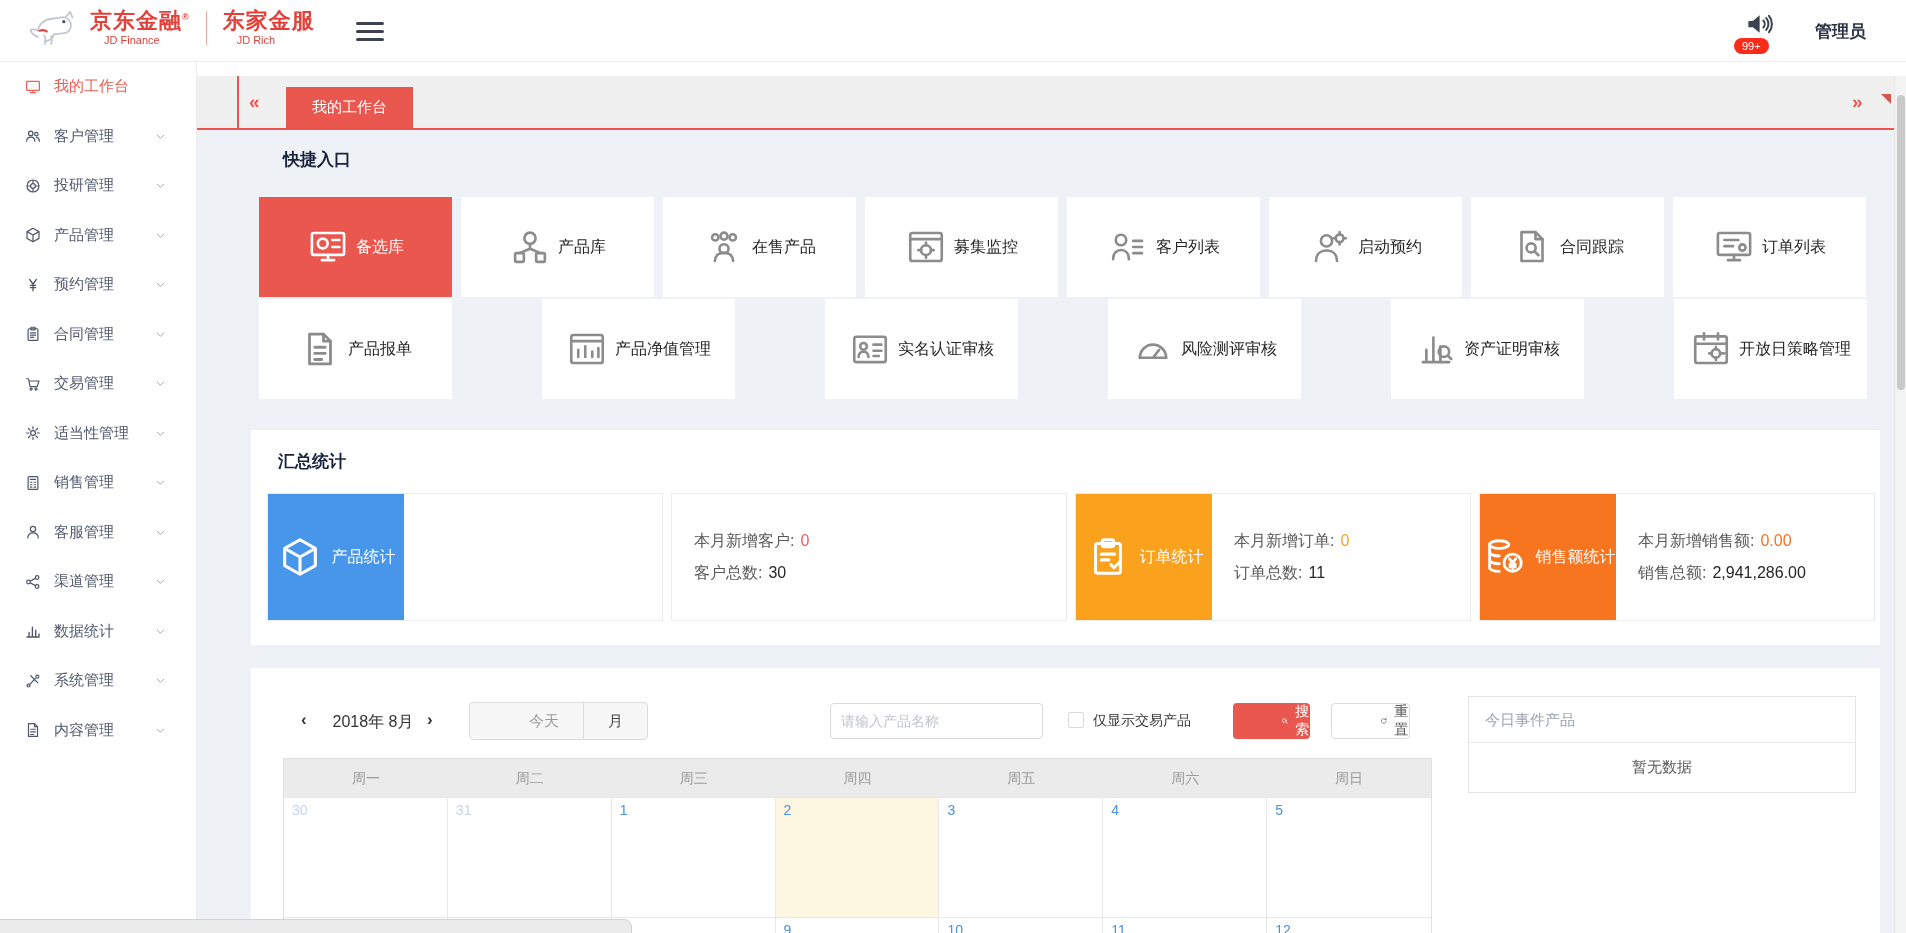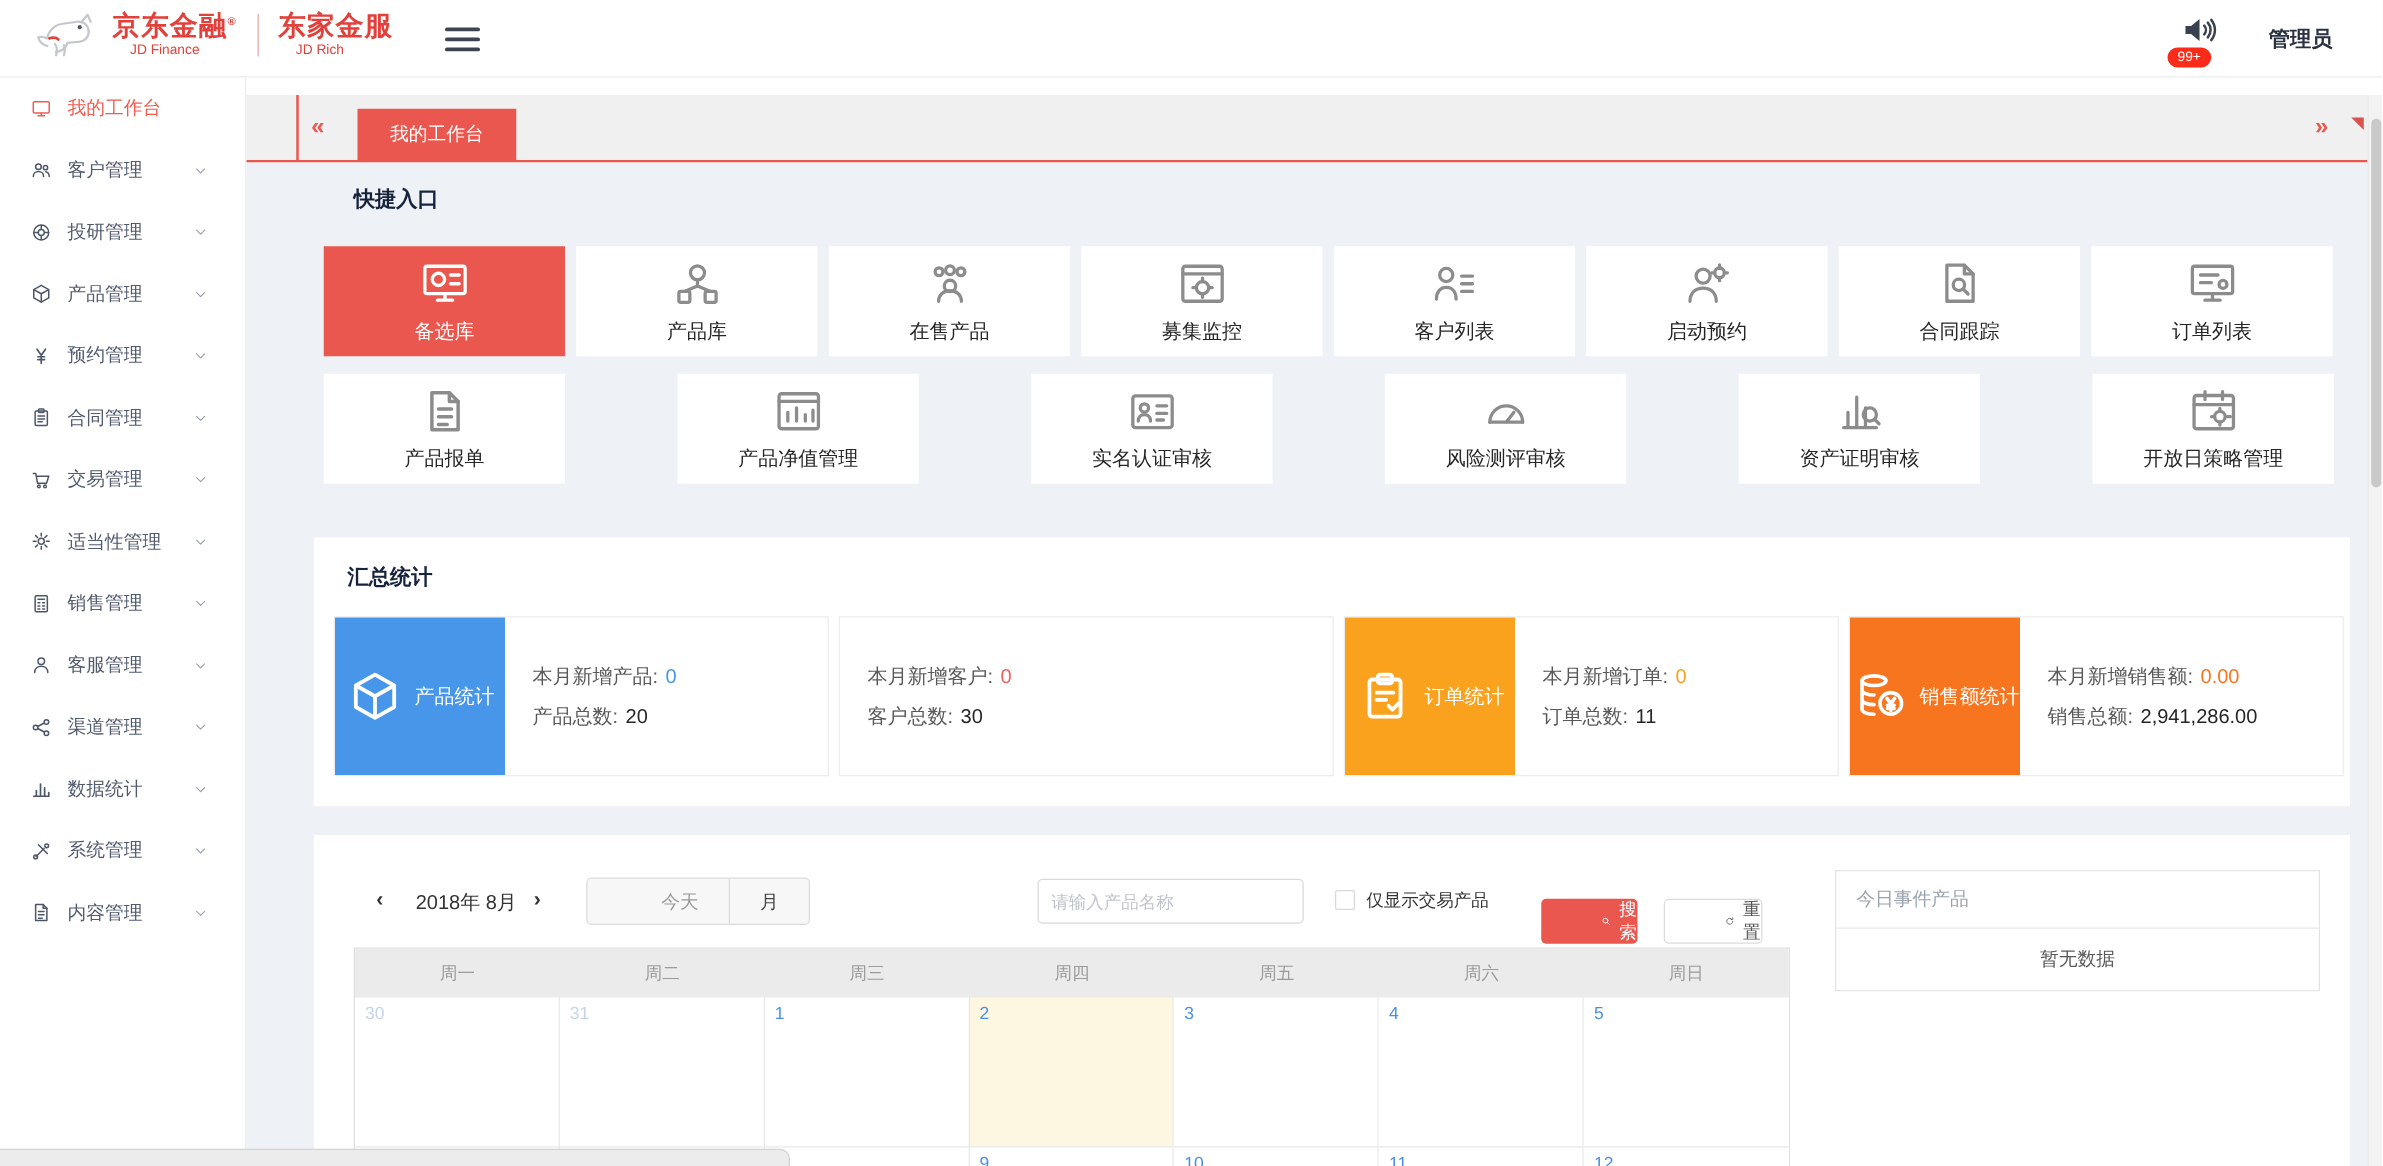--- a/index.html
+++ b/index.html
@@ -40,21 +40,21 @@
   .tab-corner { position:absolute; left:1684px; top:18px; width:0; height:0; border-top:10px solid #d9534f; border-left:10px solid transparent; }
 
   .content { position:absolute; left:0; top:68px; width:1697px; height:803px; background:#eef1f5; overflow:hidden; }
 
   
   .qe-title, .sec-title { font-size:17px; font-weight:bold; color:#17233d; }
   .qe-title { position:absolute; left:86px; top:18px; }
   .tiles { position:absolute; left:62px; width:1608px; display:flex; gap:9px; }
   .tiles.r1 { top:67px; }
   .tiles.r2 { top:169px;justify-content:space-between; }
-  .tile { width:193px; height:88px; background:#fff; display:flex; flex-direction:column; align-items:center; justify-content:center; gap:7px; cursor:pointer; }
+  .tile { width:193px; height:100px; background:#fff; display:flex; flex-direction:row; align-items:center; justify-content:center; gap:7px; cursor:pointer; }
   .tile .ic { width:42px; height:42px; color:#8c8c8c; }
   .tile span { font-size:16px; color:#262626; }
   .tile.active { background:#e9574f; }
   .tile.active .ic { color:#fff; }
   .tile.active span { color:#fff; }
 
   
   .panel { position:absolute; background:#fff; }
   .p-sum { left:54px; top:300px; width:1629px; height:215px; }
   .p-sum .sec-title { position:absolute; left:27px; top:20px; }
@@ -77,21 +77,21 @@
   .nav-arrow.p { left:50px; } .nav-arrow.n { left:176px; }
   .cal-month { position:absolute; left:74px; top:10px; width:96px; text-align:center; font-size:16px; color:#333; }
   .btn-group { position:absolute; left:218px; top:0; height:38px; display:flex; border:1px solid #dcdcdc; border-radius:4px; background:#f7f7f7; overflow:hidden;padding-left:35px; }
   .btn-group .bg-btn { padding:0 24px; display:flex; align-items:center; font-size:15px; cursor:pointer; }
   .bg-today { color:#9a9a9a; border-right:1px solid #dcdcdc; }
   .bg-month { color:#444; }
   .cal-search { position:absolute; left:579px; top:1px; width:213px; height:36px; border:1px solid #d9d9d9; border-radius:4px; padding:0 10px; font-size:14px; color:#333; background:#fff; font-family:"Liberation Sans",sans-serif; }
   .cal-search::placeholder { color:#c0c4cc; }
   .chk { position:absolute; left:817px; top:10px; width:16px; height:16px; border:1px solid #d9d9d9; border-radius:2px; background:#fff; cursor:pointer; }
   .chk-label { position:absolute; left:842px; top:10px; font-size:14px; color:#333; cursor:pointer; }
-  .btn { position:absolute; top:17px; height:36px; border-radius:4px; display:flex; align-items:center; gap:6px; font-size:14px; cursor:pointer; border:none;padding-left:48px; }
+  .btn { position:absolute; top:1px; height:36px; border-radius:4px; display:flex; align-items:center; gap:6px; font-size:14px; cursor:pointer; border:none;padding-left:48px; }
   .btn .ic { width:14px; height:14px; }
   .btn-search { left:982px; width:77px; justify-content:center; background:#e9574f; color:#fff; }
   .btn-reset { left:1080px; width:79px; justify-content:flex-end; background:#fff; color:#555; border:1px solid #dcdcdc; }
   .btn-reset .ic { color:#555; }
 
   .cal-grid { position:absolute; left:32px; top:90px; width:1149px; border:1px solid #e0e0e0; }
   .cal-head { display:flex; background:#ebebeb; height:38px; }
   .cal-head div { width:164px; line-height:38px; text-align:center; font-size:14px; color:#9b9b9b; }
   .cal-row { display:flex; }
   .cal-cell { width:164px; height:120px; background:#fff; border-right:1px solid #e8e8e8; border-top:1px solid #e8e8e8; padding:4px 0 0 8px; font-size:14px; color:#4a90e2; cursor:pointer; }
@@ -610,24 +610,20 @@
 
       <div class="panel p-sum">
         <div class="sec-title">汇总统计</div>
         <div class="cards">
           <div class="card">
             <div class="card-ic c-blue">
               <svg class="ic">
                   <use href="#sym-cube"></use>
                 </svg>
               <span>产品统计</span>
-            </div>
-            <div class="card-body">
-              <div><span>本月新增产品:</span><b class="v-blue">0</b></div>
-              <div><span>产品总数:</span><b>20</b></div>
             </div>
           </div>
           <div class="card">
             <div class="card-body">
               <div><span>本月新增客户:</span><b class="v-red">0</b></div>
               <div><span>客户总数:</span><b>30</b></div>
             </div>
           </div>
           <div class="card">
             <div class="card-ic c-amber">

